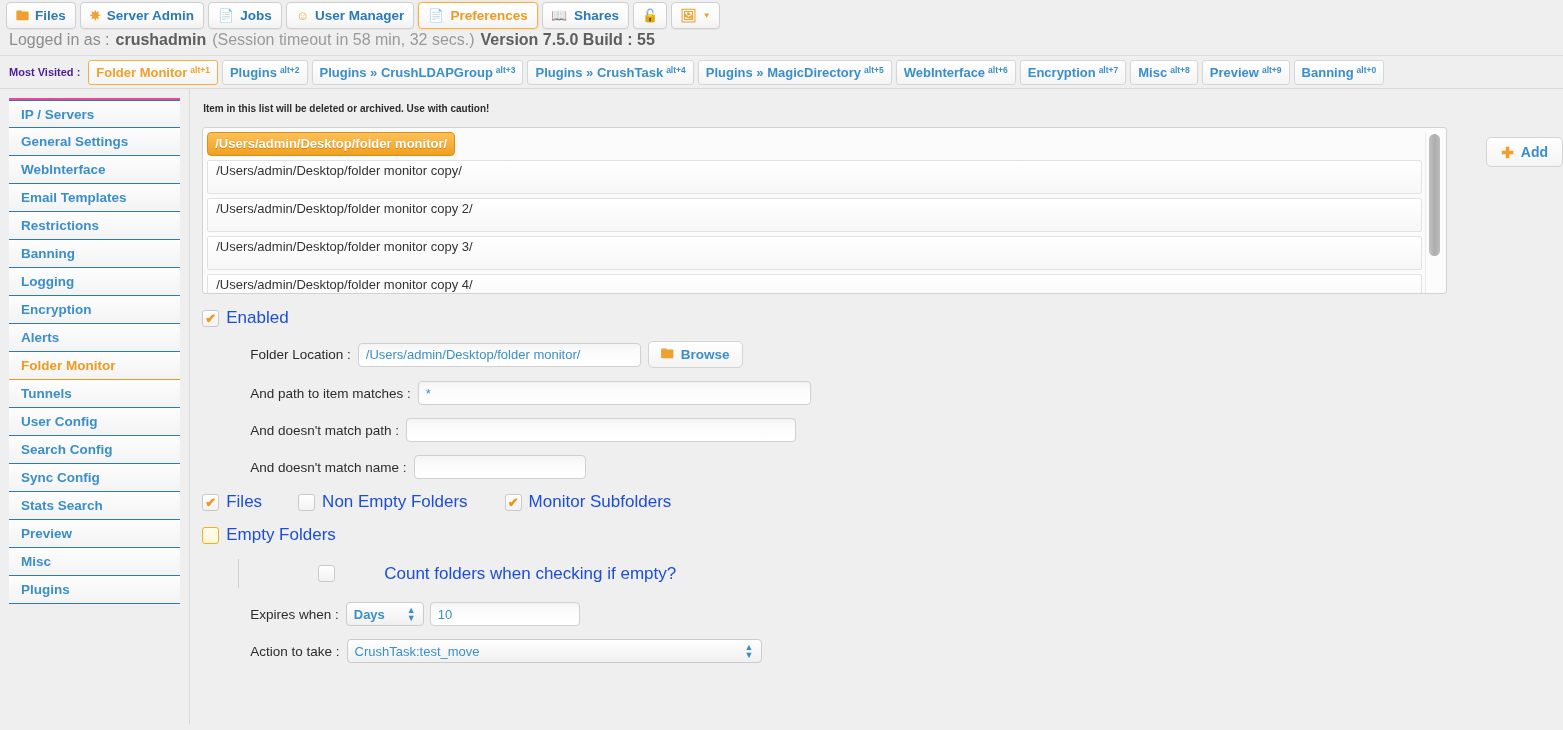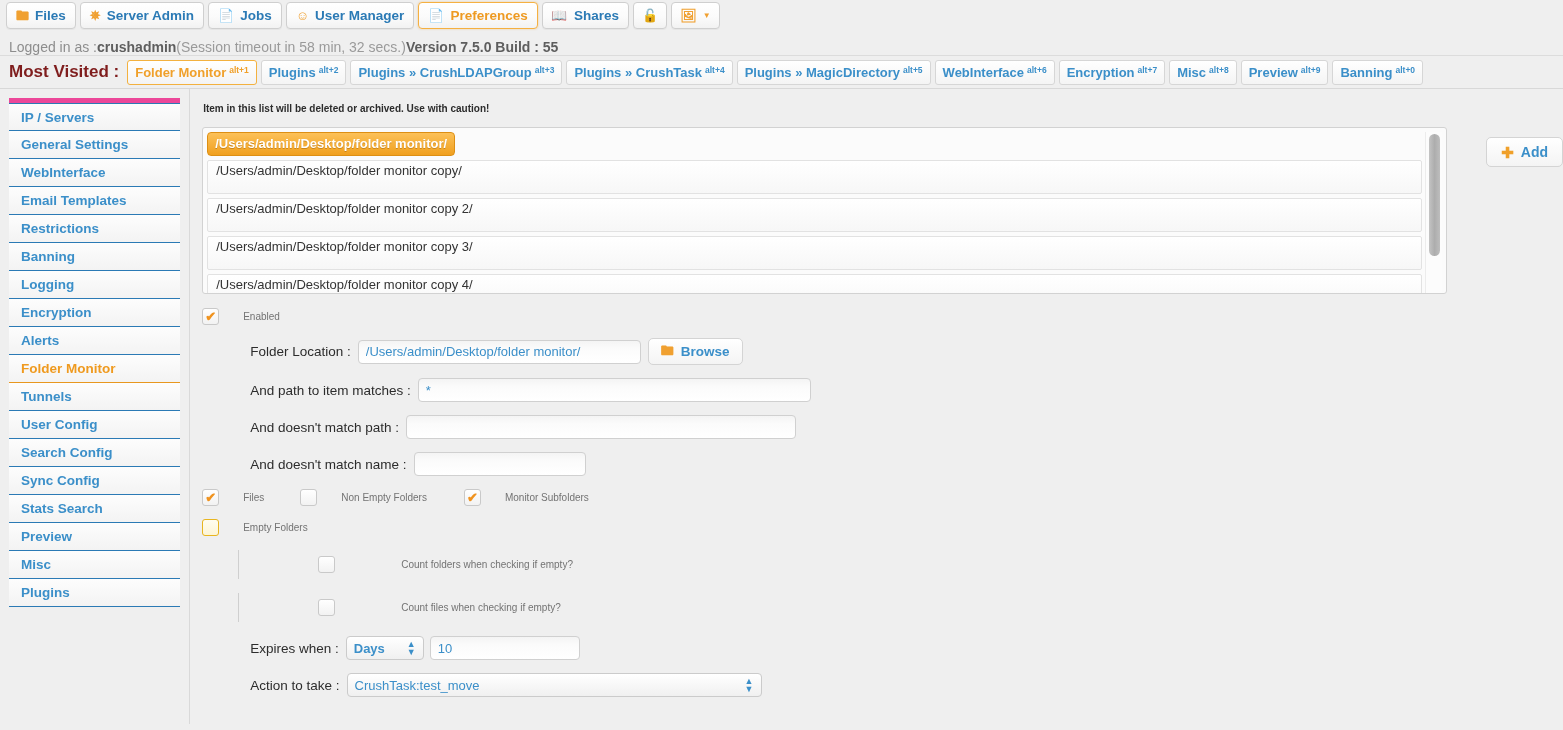--- a/index.html
+++ b/index.html
@@ -41,42 +41,43 @@
     border-color: #f5b041;
     color: #ee9a22;
     box-shadow: 0 0 2px rgba(240,160,40,.5);
   }
   .tbtn .ico { font-size: 13px; line-height: 1; color: #f0a030; }
   .tbtn.iconly { padding: 0 8px; }
 
   
   #statusline {
     height: 25px;
-    font-size: 14px;
+    font-size: 16px;
     color: #8d8d8d;
     display: flex;
-    align-items: flex-end;
+    align-items: flex-start;
+    gap: 6px;
     padding-left: 9px;
     border-bottom: 1px solid #dcdcdc;
   }
   #statusline b { color: #5e5e5e; }
   #statusline .dim { color: #9a9a9a; }
 
   
   #mvbar {
     height: 33px;
     display: flex;
     align-items: center;
     gap: 4px;
     padding: 0 0 0 9px;
     border-bottom: 1px solid #d8d8d8;
     background: #efefef;
   }
   #mvlabel {
-    font-size: 17px; font-weight: bold; color: #7f1d1d;
+    font-size: 11px; font-weight: bold; color: #4c1d95;
     margin-right: 4px; white-space: nowrap;
   }
   .mvtab {
     height: 25px;
     border: 1px solid #d6d6d6;
     border-radius: 3px;
     background: linear-gradient(to bottom,#ffffff,#f4f4f4);
     display: flex; align-items: baseline; gap: 3px;
     padding: 0 7px;
     font-size: 13px; font-weight: bold; color: #3b8fc9;
@@ -89,21 +90,21 @@
   
   #main { display: flex; height: 635px; }
 
   
   #sidebar {
     width: 222px;
     border-right: 1px solid #d9d9d9;
     padding: 9px 9px 0 9px;
     background: #efefef;
   }
-  #sidenav { border-top: 5px solid #ec4899; }
+  #sidenav { border-top: 2px solid #ec4899; }
   .sitem {
     height: 28px;
     display: flex; align-items: center;
     padding-left: 12px;
     font-size: 13.5px; font-weight: bold;
     color: #3b8fc9;
     border-bottom: 1px solid #2b7ab5;
     background: linear-gradient(to bottom,#fdfdfd,#f3f3f3);
     cursor: pointer;
   }
@@ -190,21 +191,21 @@
     width: 17px; height: 17px;
     border: 1px solid #c9c9c9;
     border-radius: 3px;
     background: linear-gradient(to bottom,#ffffff,#f2f2f2);
     display: inline-flex; align-items: center; justify-content: center;
     font-size: 13px; color: #f0931f; font-weight: bold;
     cursor: pointer; flex: none;
     line-height: 1;
   }
   .chk.focusy { border-color: #e8b520; background: linear-gradient(to bottom,#fffdf0,#fdf5d6); }
-  .chklbl { font-size: 10px; color: #737373; margin-left: 24px; white-space: nowrap; }
+  .chklbl { font-size: 17px; color: #1d4ed8; margin-left: 7px; white-space: nowrap; }
 
   .tin {
     height: 24px;
     border: 1px solid #d0d0d0;
     border-radius: 4px;
     background: linear-gradient(to bottom,#f4f4f4,#fbfbfb 35%,#ffffff);
     font-size: 13px; color: #3b8fc9;
     padding: 0 7px;
     font-family: "Liberation Sans", sans-serif;
     outline: none;
@@ -465,25 +466,20 @@
         <span class="chk focusy"></span>
         <span class="chklbl">Empty Folders</span>
       </div>
 
       <div class="subrow">
         <span class="guide"></span>
         <span class="chk"></span>
         <span class="chklbl">Count folders when checking if empty?</span>
       </div>
 
-      <div class="subrow">
-        <span class="guide"></span>
-        <span class="chk"></span>
-        <span class="chklbl">Count files when checking if empty?</span>
-      </div>
 
       <div class="frow">
         <span class="flabel">Expires when :</span>
         <div class="sel" id="dayssel">
           <span>Days</span>
           <span class="arrows">
               <span>▲</span>
               <span>▼</span>
             </span>
         </div>

